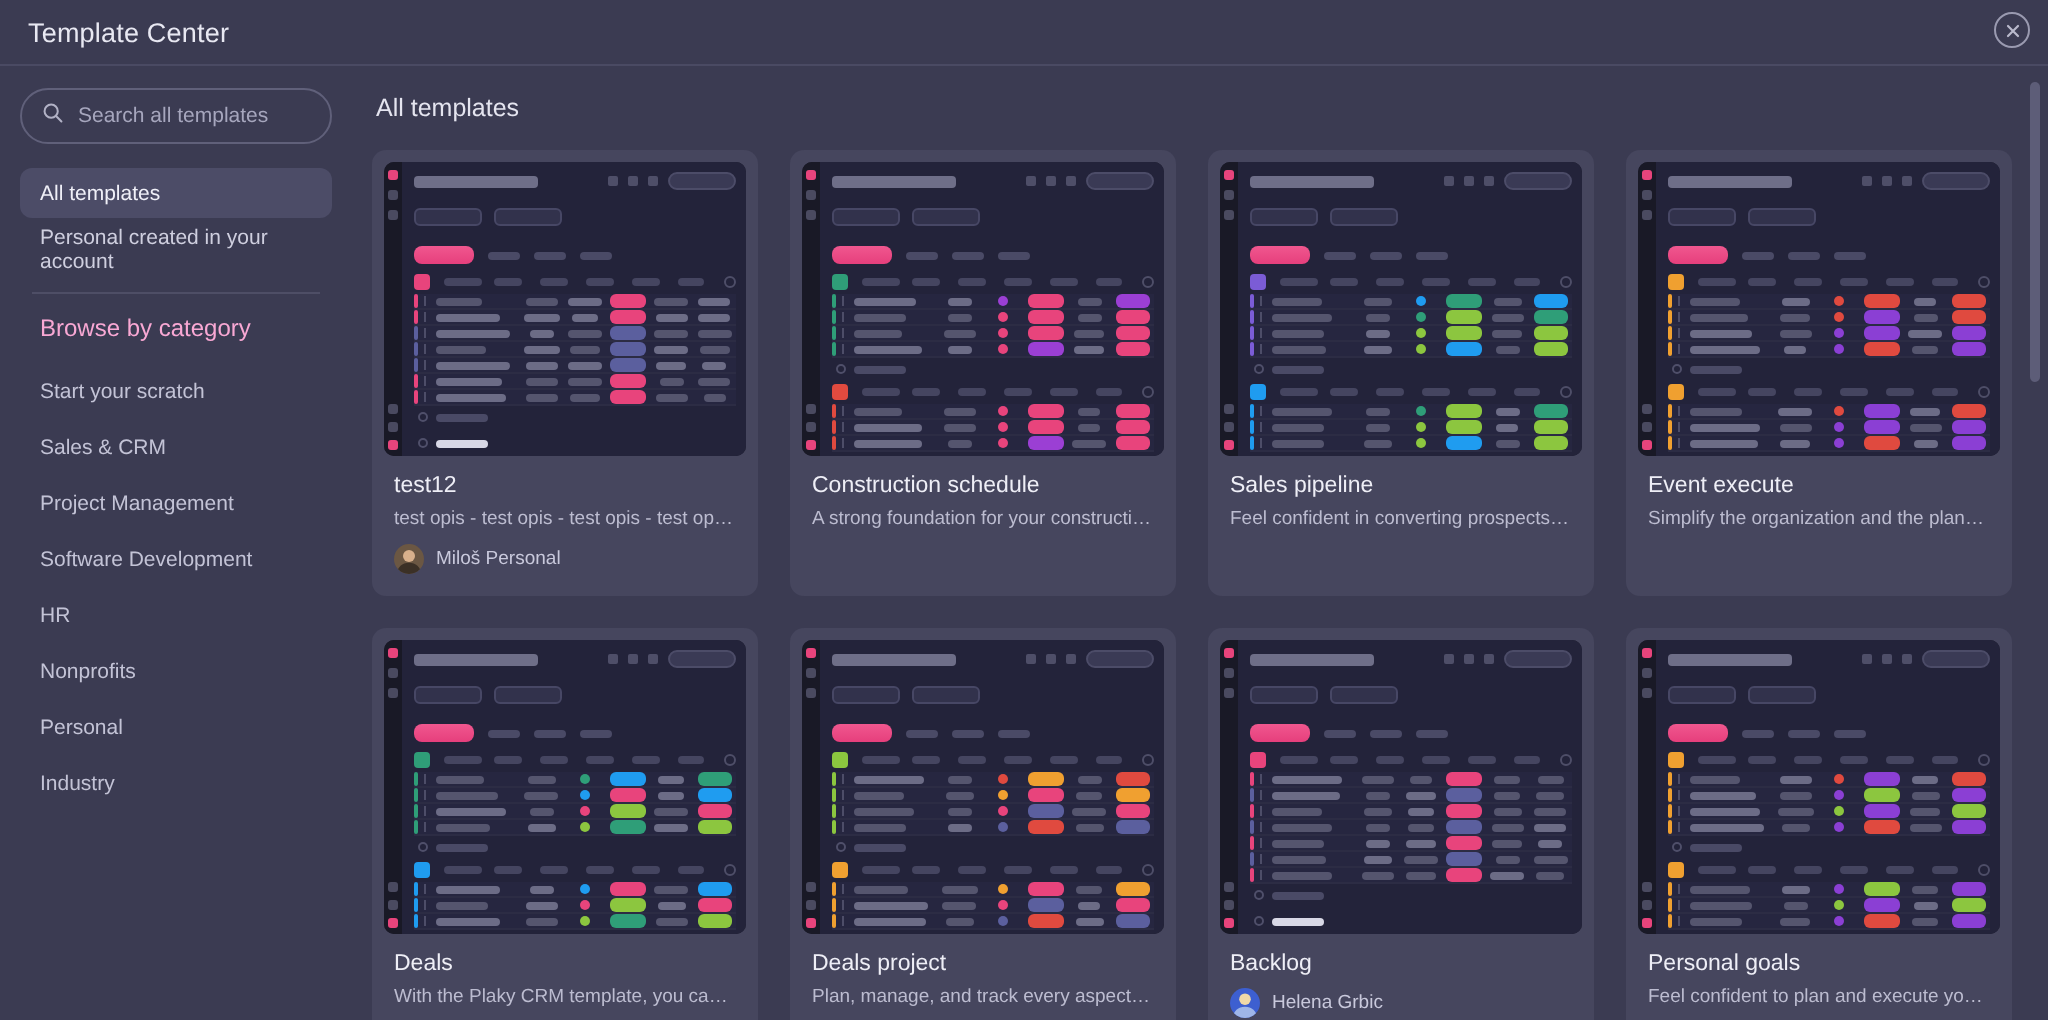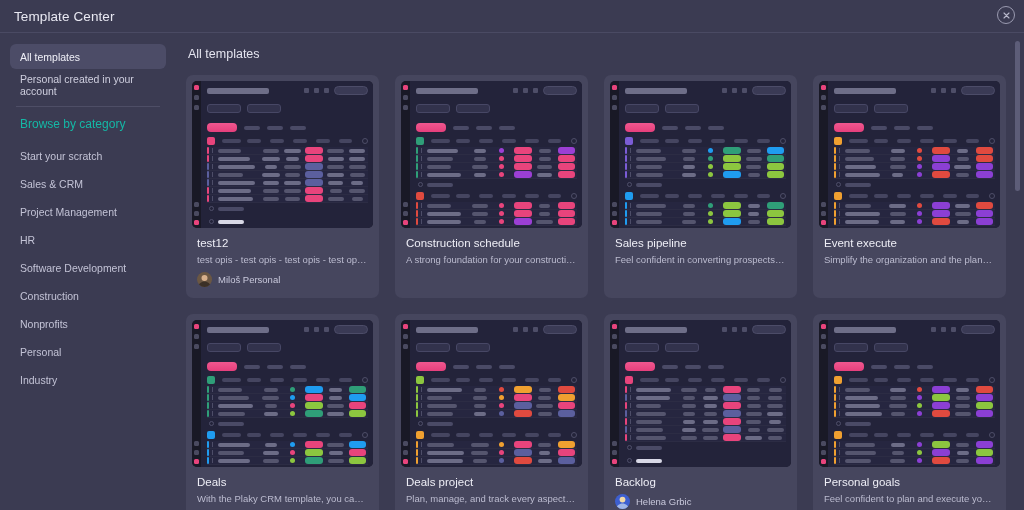--- a/index.html
+++ b/index.html
@@ -93,21 +93,21 @@
     background: #4c4c67;
     color: #f0f0f8;
   }
   .nav-sep {
     height: 1px;
     background: #4e4e66;
     margin: 9px 6px 10px 6px;
   }
   .nav-heading {
     font-size: 12px;
-    color: #14b8a6;
+    color: #f9a8d4;
     padding: 0 10px;
     margin-bottom: 11px;
   }
   .cat-item {
     height: 28px;
     display: flex;
     align-items: center;
     padding: 0 10px;
     font-size: 10.5px;
     color: #c3c3d6;
@@ -297,20 +297,29 @@
       <path d="M2 2 L7 7 M7 2 L2 7" stroke="#b9b9cc" stroke-width="1.1" stroke-linecap="round"></path>
     </svg>
   </div>
 </div>
 <div class="topbar-rule"></div>
 
 <div class="shell">
 
   <aside class="sidebar">
 
+    <div class="search-box">
+      <span>
+        <svg width="11" height="11" viewBox="0 0 12 12" aria-hidden="true">
+          <circle cx="5" cy="5" r="3.6" fill="none" stroke="#b2b2c6" stroke-width="1.1"></circle>
+          <path d="M7.8 7.8 L10.6 10.6" stroke="#b2b2c6" stroke-width="1.1" stroke-linecap="round"></path>
+        </svg>
+      </span>
+      <span class="ph">Search all templates</span>
+    </div>
 
     <div class="nav-item active">
       <span>All templates</span>
     </div>
     <div class="nav-item">
       <span>Personal created in your account</span>
     </div>
 
     <div class="nav-sep"></div>
 
@@ -319,27 +328,24 @@
     <div class="cat-item">
       <span>Start your scratch</span>
       </div>
     <div class="cat-item">
       <span>Sales &amp; CRM</span>
       </div>
     <div class="cat-item">
       <span>Project Management</span>
       </div>
     <div class="cat-item">
-      <span>HR</span>
-      </div>
-    <div class="cat-item">
       <span>Software Development</span>
       </div>
     <div class="cat-item">
-      <span>Construction</span>
+      <span>HR</span>
       </div>
     <div class="cat-item">
       <span>Nonprofits</span>
       </div>
     <div class="cat-item">
       <span>Personal</span>
       </div>
     <div class="cat-item">
       <span>Industry</span>
       </div>

